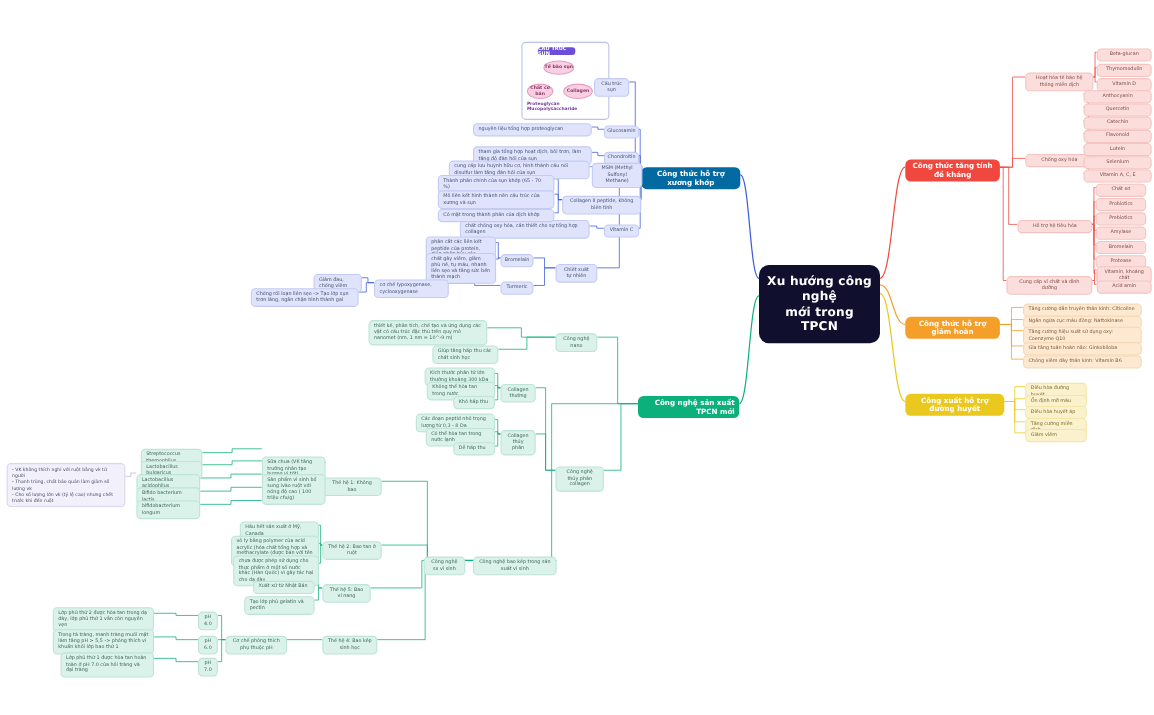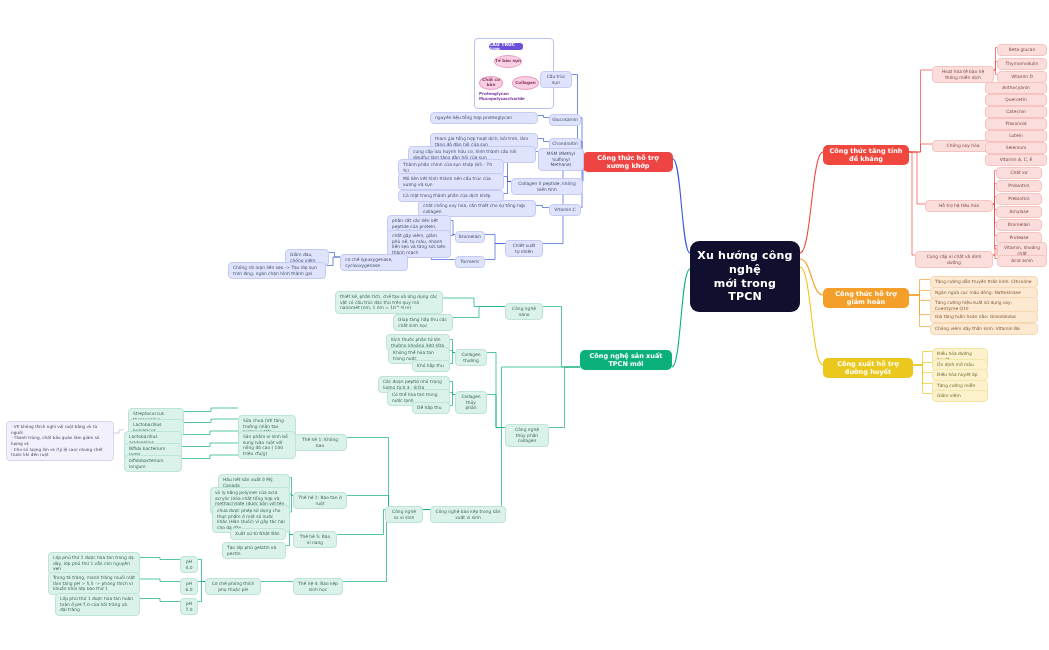--- a/index.html
+++ b/index.html
@@ -6,21 +6,21 @@
   body{width:1049px;height:650px;position:relative;overflow:hidden;
        font-family:"DejaVu Sans","Liberation Sans",sans-serif;}
   #canvas{position:absolute;left:0;top:0;width:1049px;height:650px;}
   svg.links{position:absolute;left:0;top:0;width:1049px;height:650px;pointer-events:none;}
   .node{position:absolute;box-sizing:border-box;border-radius:4px;
         display:flex;align-items:center;justify-content:center;
         text-align:center;line-height:1.25;padding:2px 4px;}
   .root{background:#10102e;color:#ffffff;border-radius:9px;font-size:11px;
         font-weight:bold;letter-spacing:.2px;padding:8px 6px;}
   
-  .b-blue{background:#ef4444;color:#fff;font-size:6.5px;font-weight:bold;border-radius:5px;}
+  .b-blue{background:#0369a1;color:#fff;font-size:6.5px;font-weight:bold;border-radius:5px;}
   .b-green{background:#0bb07b;color:#fff;font-size:6.5px;font-weight:bold;border-radius:5px;}
   .b-red{background:#f0483e;color:#fff;font-size:6.5px;font-weight:bold;border-radius:5px;}
   .b-orange{background:#f59f2b;color:#fff;font-size:6.5px;font-weight:bold;border-radius:5px;}
   .b-yellow{background:#ebc81d;color:#fff;font-size:6.5px;font-weight:bold;border-radius:5px;}
   
   .c-blue{background:#dfe3fb;color:#42506e;border:.5px solid #c3cbf5;font-size:4.4px;}
   .c-green{background:#daf2e9;color:#3c6458;border:.5px solid #bde4d6;font-size:4.4px;}
   .c-red{background:#fbdedc;color:#7d4743;border:.5px solid #f5c4c0;font-size:4.4px;}
   .c-orange{background:#fde8d2;color:#7d5a34;border:.5px solid #f8d7b3;font-size:4.4px;}
   .c-yellow{background:#fbf2cd;color:#77692a;border:.5px solid #f3e6a6;font-size:4.4px;}
@@ -200,21 +200,21 @@
     <div class="node c-blue lft" style="left: 398px; top: 173px; width: 106px; min-height: 7px;">Mô liên kết hình thành nên cấu trúc của xương và sụn</div>
     <div class="node c-blue lft" style="left: 398px; top: 190px; width: 106px; min-height: 7px;">Có mặt trong thành phần của dịch khớp</div>
     <div class="node c-blue" style="left: 505px; top: 240px; width: 38px; min-height: 7px;">Chiết xuất tự nhiên</div>
     <div class="node c-blue" style="left: 455px; top: 231px; width: 30px; min-height: 7px;">Bromelain</div>
     <div class="node c-blue lft" style="left: 387px; top: 215px; width: 64px; min-height: 11px;">phân cắt các liên kết peptide của protein, giúp phân hủy các</div>
     <div class="node c-blue lft" style="left: 387px; top: 230px; width: 64px; min-height: 11px;">chất gây viêm, giảm phù nề, tụ máu, nhanh liền sẹo và tăng sức bền thành mạch</div>
     <div class="node c-blue" style="left: 455px; top: 256px; width: 30px; min-height: 7px;">Turmeric</div>
     <div class="node c-blue lft" style="left: 340px; top: 254px; width: 68px; min-height: 7px;">cơ chế lypoxygenase, cyclooxygenase</div>
     <div class="node c-blue lft" style="left: 285px; top: 249px; width: 44px; min-height: 7px;">Giảm đau, chống viêm</div>
     <div class="node c-blue lft" style="left: 228px; top: 262px; width: 98px; min-height: 7px;">Chống rối loạn liền sẹo -&gt; Tạo lớp sụn trơn láng, ngăn chặn hình thành gai</div>
-    <div class="node b-green" style="left: 580px; top: 350px; width: 92px; min-height: 14px;">Công nghệ sản xuất TPCN mới</div>
+    <div class="node b-green" style="left: 580px; top: 360px; width: 92px; min-height: 14px; text-align: right;">Công nghệ sản xuất TPCN mới</div>
     <div class="node c-green" style="left: 505px; top: 303px; width: 38px; min-height: 7px;">Công nghệ nano</div>
     <div class="node c-green lft" style="left: 335px; top: 291px; width: 108px; min-height: 14px;">thiết kế, phân tích, chế tạo và ứng dụng các vật có cấu trúc đặc thù trên quy mô nanomet (nm, 1 nm = 10^-9 m)</div>
     <div class="node c-green lft" style="left: 393px; top: 314px; width: 60px; min-height: 7px;">Giúp tăng hấp thu các chất sinh học</div>
     <div class="node c-green" style="left: 505px; top: 424px; width: 44px; min-height: 7px;">Công nghệ thủy phân collagen</div>
     <div class="node c-green" style="left: 455px; top: 349px; width: 32px; min-height: 7px;">Collagen thường</div>
     <div class="node c-green lft" style="left: 386px; top: 334px; width: 64px; min-height: 11px;">Kích thước phân tử lớn thường khoảng 300 kDa</div>
     <div class="node c-green lft" style="left: 388px; top: 347px; width: 62px; min-height: 7px;">Không thể hòa tan trong nước</div>
     <div class="node c-green lft" style="left: 412px; top: 360px; width: 38px; min-height: 7px;">Khó hấp thu</div>
     <div class="node c-green" style="left: 455px; top: 391px; width: 32px; min-height: 7px;">Collagen thủy phân</div>
     <div class="node c-green lft" style="left: 378px; top: 376px; width: 72px; min-height: 11px;">Các đoạn peptid nhỏ trọng lượng từ 0,3 - 8 Da</div>

